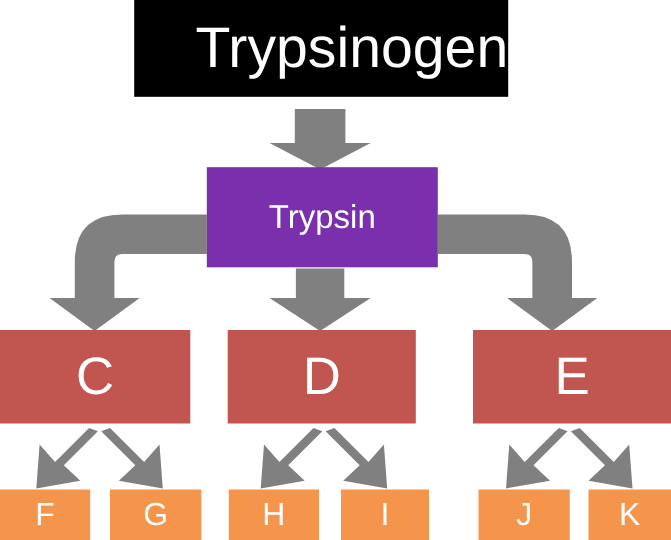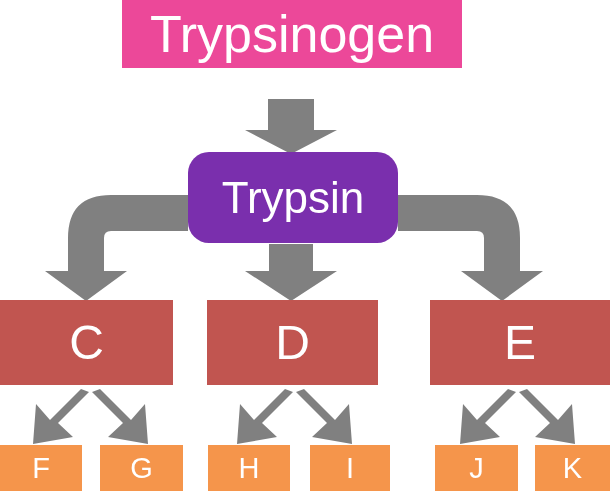--- a/index.html
+++ b/index.html
@@ -35,22 +35,21 @@
     text-align: center;
     box-sizing: border-box;
     z-index: 2;
     user-select: none;
   }
   .node-top {
     font-size: 52px;
     letter-spacing: 0px;
   }
   .node-enzyme {
-    font-size: 44px;
-    border-radius: 21px;
+    font-size: 30px;
   }
   .node-mid {
     font-size: 48px;
   }
   .node-leaf {
     font-size: 29px;
   }
 </style>
 </head>
 <body>
@@ -91,21 +90,21 @@
 
     <path fill="#808080" d="M 285 389 L 254 420 L 240 404 L 237 444 L 277 437 L 262 423 L 293 392 Z"></path>
 
     <path fill="#808080" d="M 304 389 L 335 420 L 349 404 L 352 444 L 312 437 L 327 423 L 296 392 Z"></path>
 
     <path fill="#808080" d="M 508 389 L 477 420 L 463 404 L 460 444 L 500 437 L 485 423 L 516 392 Z"></path>
 
     <path fill="#808080" d="M 527 389 L 558 420 L 572 404 L 575 444 L 535 437 L 550 423 L 519 392 Z"></path>
   </svg>
 
-  <div class="node node-top" style="left:122px; top:0px; width:340px; height:68px; background:#ec4899;">
+  <div class="node node-top" style="left:122px; top:0px; width:340px; height:88px; background:#000000;justify-content:flex-end;">
     <span>Trypsinogen</span>
   </div>
 
   <div class="node node-enzyme" style="left:188px; top:152px; width:210px; height:91px; background:#7a2fad;">
     <span>Trypsin</span>
   </div>
 
   <div class="node node-mid" style="left:0px; top:300px; width:173px; height:85px; background:#c15550;">
     <span>C</span>
   </div>

